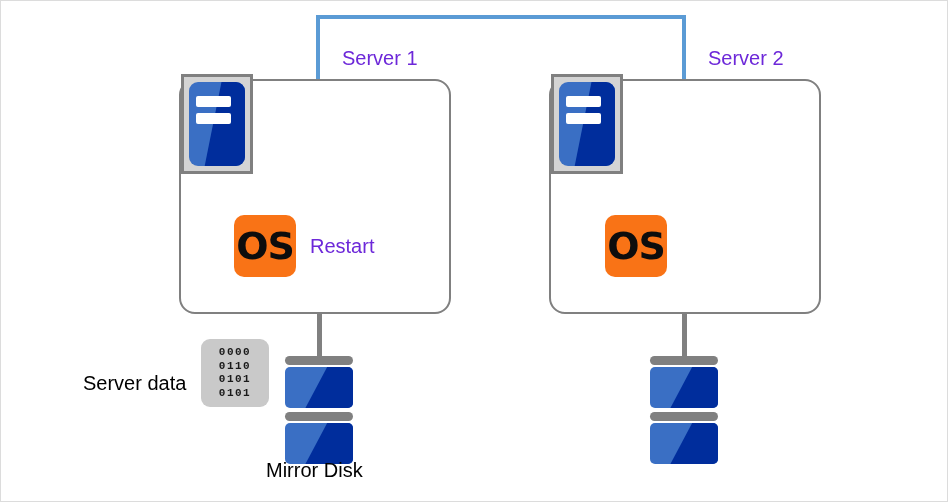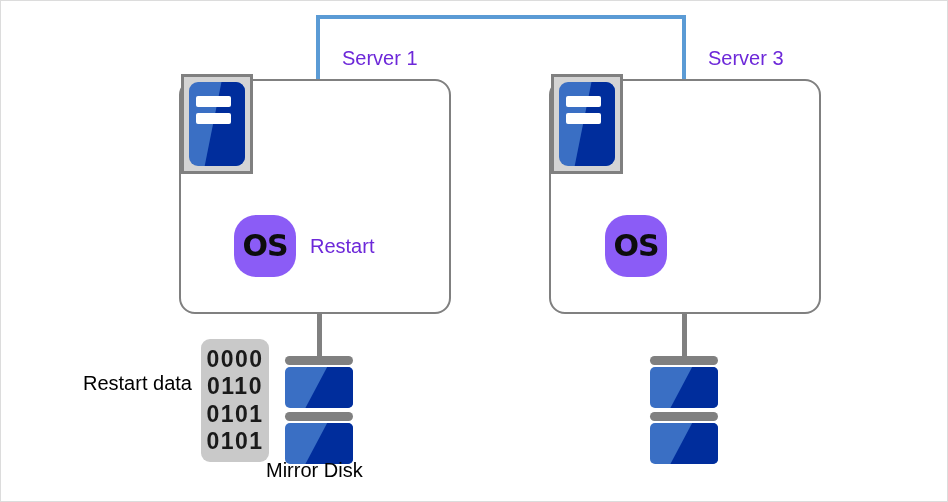--- a/index.html
+++ b/index.html
@@ -93,28 +93,28 @@
   
   .os-row {
     position: absolute;
     display: flex;
     align-items: center;
     gap: 14px;
   }
   .os-badge {
     width: 62px;
     height: 62px;
-    background: #8b5cf6;
-    border-radius: 22px;
+    background: #f97316;
+    border-radius: 10px;
     display: flex;
     align-items: center;
     justify-content: center;
     font-family: "DejaVu Sans", sans-serif;
     font-weight: bold;
-    font-size: 30px;
+    font-size: 38px;
     color: #0d0d0d;
     letter-spacing: -1px;
     line-height: 1;
   }
   .os-state {
     font-size: 20px;
     color: #6d28d9;
     white-space: nowrap;
   }
 
@@ -165,23 +165,23 @@
     border-radius: 9px;
     padding: 7px 0;
     box-sizing: border-box;
     display: flex;
     flex-direction: column;
     align-items: center;
     justify-content: center;
     gap: 1px;
   }
   .data-row {
-    font-family: Liberation Sans, sans-serif;
+    font-family: Liberation Mono, monospace;
     font-weight: bold;
-    font-size: 23px;
+    font-size: 11px;
     color: #1a1a1a;
     letter-spacing: 1.5px;
     line-height: 1.15;
     white-space: nowrap;
   }
 
   
   .caption {
     position: absolute;
     font-size: 20px;
@@ -210,38 +210,38 @@
     </div>
   </div>
 
   <div class="os-row" style="left:233px; top:214px;">
     <div class="os-badge">OS</div>
     <div class="os-state">Restart</div>
   </div>
 
   <div class="cable" style="left:316px; top:312px; height:44px;"></div>
 
-  <div class="server-label" style="left:707px; top:47px;">Server 3</div>
+  <div class="server-label" style="left:707px; top:47px;">Server 2</div>
 
   <div class="server-box" style="left:548px; top:78px; width:272px; height:235px;"></div>
 
   <div class="server-icon" style="left:550px; top:73px;">
     <div class="server-icon-inner">
       <span class="server-bar b1"></span>
       <span class="server-bar b2"></span>
     </div>
   </div>
 
   <div class="os-row" style="left:604px; top:214px;">
     <div class="os-badge">OS</div>
   </div>
 
   <div class="cable" style="left:681px; top:312px; height:44px;"></div>
 
-  <div class="caption" style="left:82px; top:372px;">Restart data</div>
+  <div class="caption" style="left:82px; top:372px;">Server data</div>
 
   <div class="data-block" style="left:200px; top:338px;">
     <div class="data-row">0000</div>
     <div class="data-row">0110</div>
     <div class="data-row">0101</div>
     <div class="data-row">0101</div>
   </div>
 
   <div class="disk-stack" style="left:284px; top:355px;">
     <div class="disk-cap"></div>

